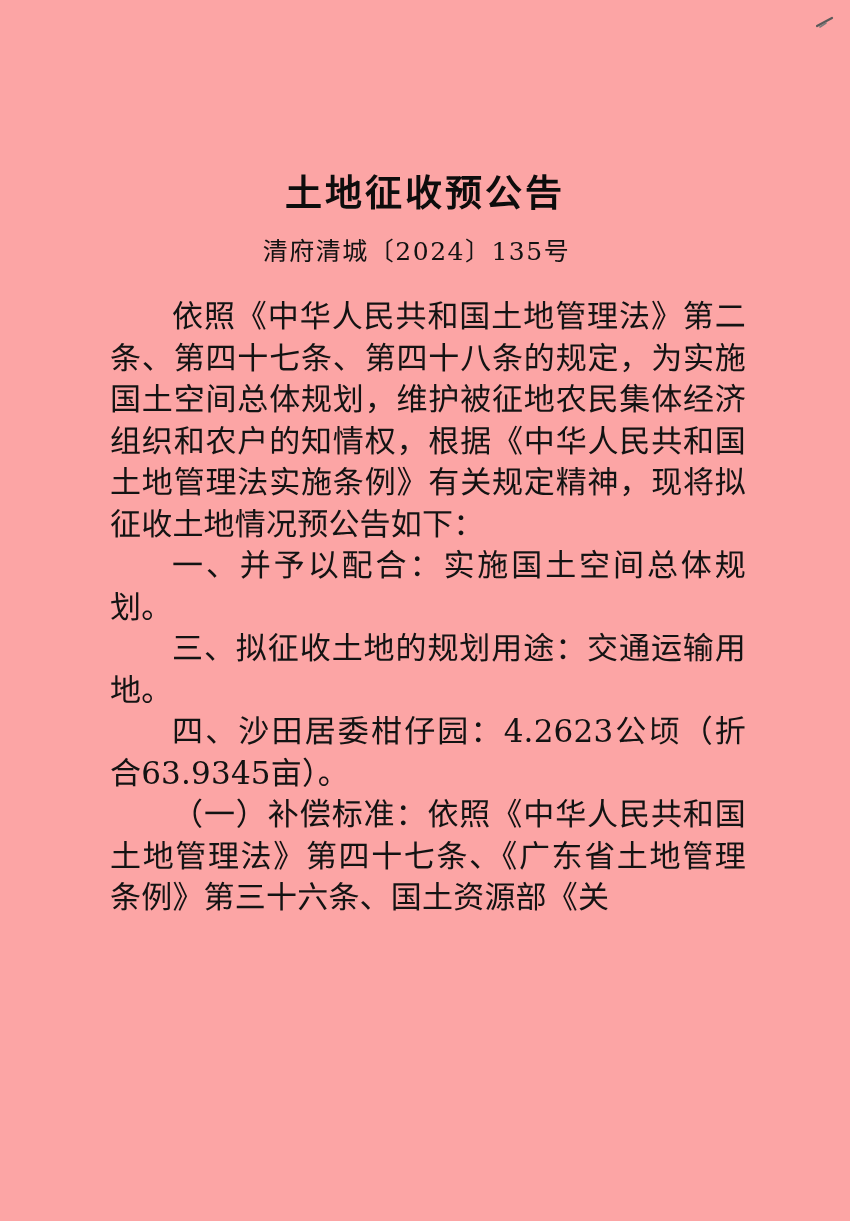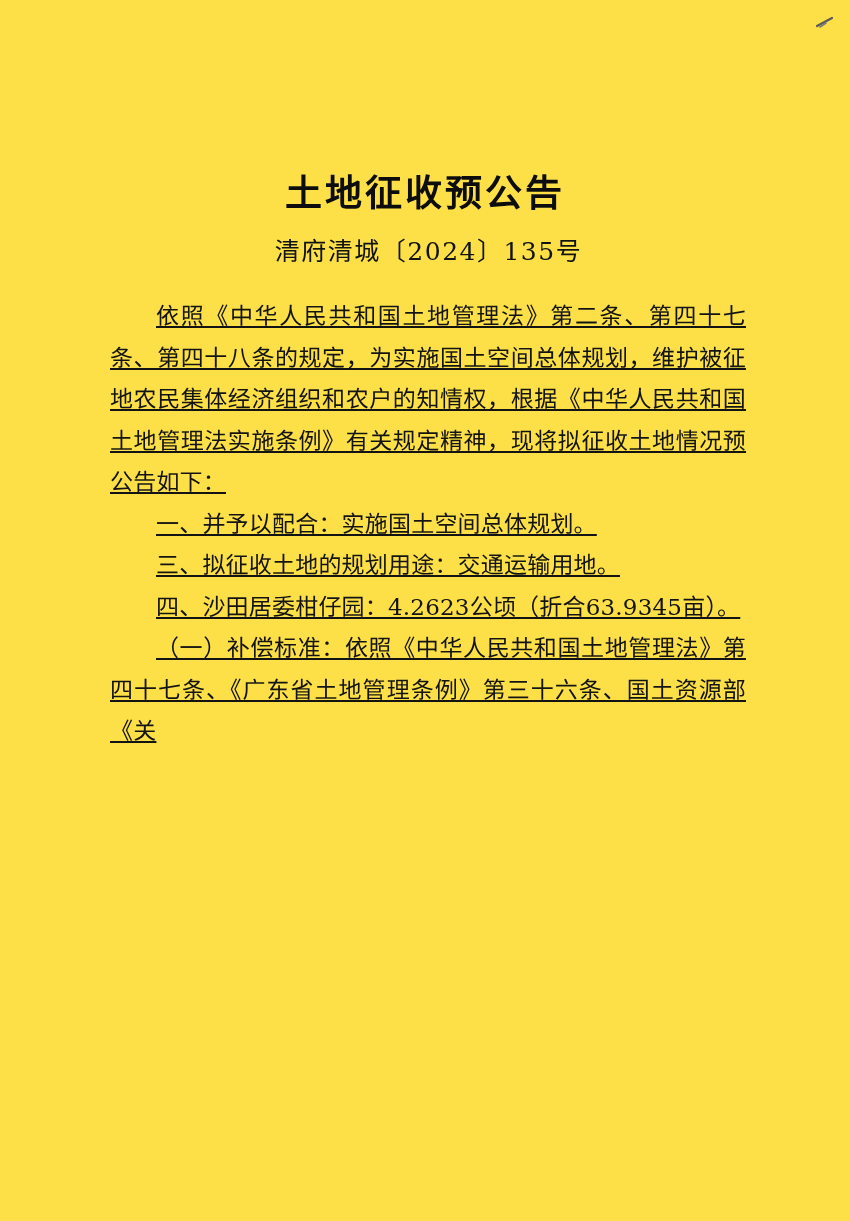--- a/index.html
+++ b/index.html
@@ -9,21 +9,21 @@
     background: #ffffff;
   }
   body {
     font-family: "DejaVu Serif", "Liberation Serif", serif;
     color: #111111;
   }
   .page {
     position: relative;
     width: 850px;
     height: 1221px;
-    background: #fde047;
+    background: #fca5a5;
     overflow: hidden;
     margin: 0 auto;
   }
 
   
   .scan-mark {
     position: absolute;
     top: 16px;
     left: 816px;
     width: 20px;
@@ -40,48 +40,47 @@
     font-family: "DejaVu Serif", "Liberation Serif", serif;
     font-weight: 700;
     font-size: 37px;
     letter-spacing: 3px;
     color: #0d0d0d;
   }
 
   .doc-number {
     position: absolute;
     top: 231px;
-    left: 12px;
+    left: 0;
     width: 833px;
     text-align: center;
     font-family: "DejaVu Serif", "Liberation Serif", serif;
     font-size: 25px;
     letter-spacing: 1.5px;
     color: #121212;
   }
 
   .body-text {
     position: absolute;
     top: 296px;
     left: 110px;
     width: 636px;
   }
 
   .para {
     font-family: "DejaVu Serif", "Liberation Serif", serif;
-    font-size: 23px;
+    font-size: 31px;
     line-height: 41.5px;
     letter-spacing: 0.2px;
     text-align: justify;
     text-justify: inter-character;
     text-indent: 2em;
     margin: 0;
     color: #131313;
     word-break: break-all;
-    text-decoration: underline;
   }
   .para.last-line-free {
     text-align: justify;
   }
 </style>
 </head>
 <body>
 
 <div class="page">
 

